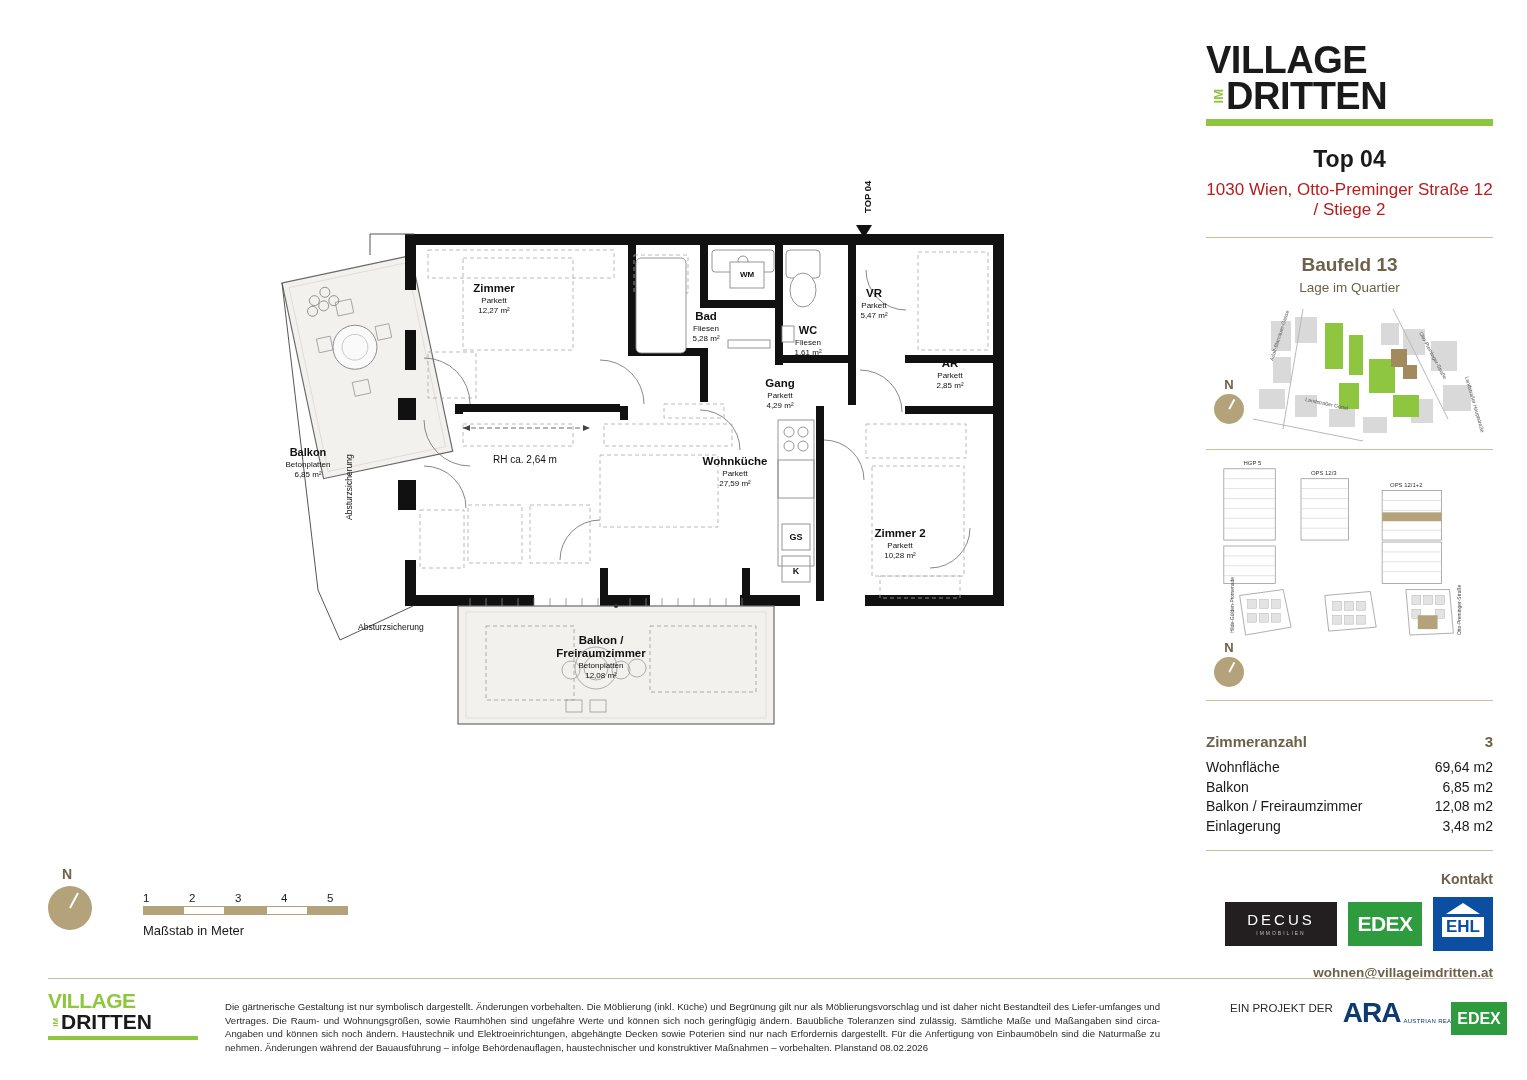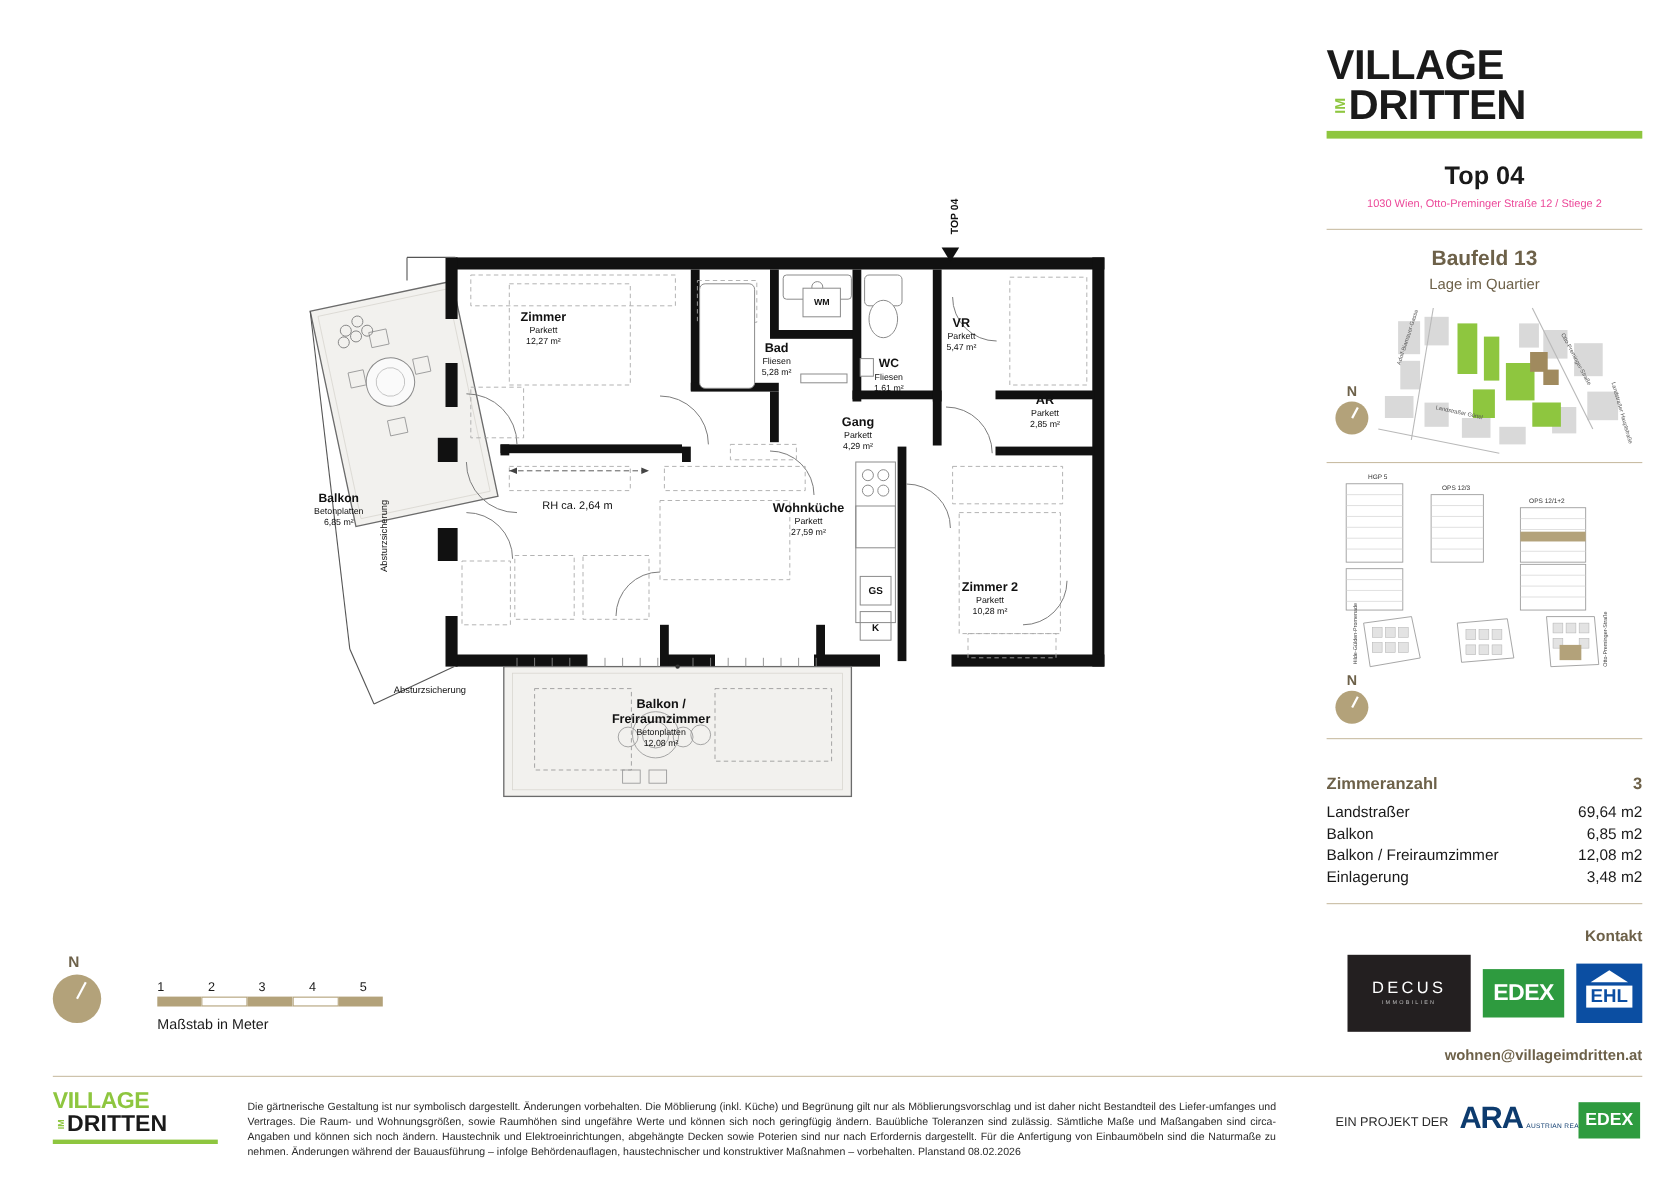--- a/index.html
+++ b/index.html
@@ -34,22 +34,22 @@
   }
   .logo-dritten { color:#1a1a1a; }
   .logo-bar { width:100%; height:7px; background:#8ec63f; margin-top:5px; }
 
   .hr { border:0; border-top:1px solid #c9bda4; margin:0; }
 
   .top-title {
     text-align:center; font-size:23px; font-weight:bold; margin-top:20px;
   }
   .top-addr {
-    text-align:center; font-size:10px; margin-top:7px; margin-bottom:17px;
-    color:#ec4899;
+    text-align:center; font-size:17px; margin-top:7px; margin-bottom:17px;
+    color:#b91c1c;
   }
 
   .baufeld-title {
     text-align:center; font-size:19px; font-weight:bold;
     color:#6d6149; margin-top:16px;
   }
   .baufeld-sub {
     text-align:center; font-size:13.5px; color:#6d6149; margin-top:4px;
   }
 
@@ -88,21 +88,21 @@
   }
   .kontakt {
     text-align:right; font-size:14px; font-weight:bold; color:#6d6149;
     margin-top:20px; margin-bottom:10px;
   }
   .logos-row {
     display:flex; align-items:center; justify-content:flex-end; gap:11px;
     margin-top:8px;
   }
   .decus {
-    width:112px; height:70px; background:#231f20; color:#fff;
+    width:112px; height:44px; background:#231f20; color:#fff;
     display:flex; flex-direction:column; align-items:center; justify-content:center;
   }
   .decus .d1 { font-size:15px; letter-spacing:3px; }
   .decus .d2 { font-size:5px; letter-spacing:2px; color:#bdbdbd; margin-top:2px; }
   .edex-green {
     width:74px; height:44px; background:#2e9b3f; color:#fff;
     display:flex; align-items:center; justify-content:center;
     font-size:21px; font-weight:bold; letter-spacing:-0.5px;
   }
   .ehl {
@@ -132,21 +132,21 @@
   .footer-logo .fl2 { font-size:21px; font-weight:bold; color:#1a1a1a; line-height:1.05; display:flex; align-items:center;}
   .footer-logo .fim {
     font-size:8px; color:#8ec63f; font-weight:bold;
     transform:rotate(-90deg); display:inline-block; width:16px; text-align:center; margin-right:-3px;
   }
   .footer-logo .flbar { width:150px; height:4px; background:#8ec63f; margin-top:3px; }
   .disclaimer {
     position:absolute; left:225px; top:16px; width:935px;
     font-size:9.6px; line-height:1.42; color:#2b2b2b; text-align:justify;
   }
-  .footer-right { position:absolute; right:36px; top:18px; display:flex; align-items:flex-end; gap:10px;}
+  .footer-right { position:absolute; right:20px; top:18px; display:flex; align-items:flex-start; gap:10px;}
   .ein-projekt { font-size:11.5px; color:#2b2b2b; }
   .ara-logo { display:flex; align-items:flex-end; gap:3px; }
   .ara-txt { font-size:28px; font-weight:bold; color:#0d3b6e; letter-spacing:-1px; line-height:0.8;}
   .ara-sub { font-size:6px; color:#0d3b6e; letter-spacing:0.3px;}
   .edex-small {
     width:56px; height:33px; background:#2e9b3f; color:#fff;
     display:flex; align-items:center; justify-content:center;
     font-size:16px; font-weight:bold; margin-left:-14px; margin-bottom:-8px;
   }
 
@@ -579,21 +579,21 @@
     </div>
 
     <hr class="hr">
 
     <div class="facts">
       <div class="facts-head">
         <span>Zimmeranzahl</span>
         <span>3</span>
       </div>
       <div class="fact-row">
-        <span>Landstraßer</span>
+        <span>Wohnfläche</span>
         <span>69,64 m2</span>
       </div>
       <div class="fact-row">
         <span>Balkon</span>
         <span>6,85 m2</span>
       </div>
       <div class="fact-row">
         <span>Balkon / Freiraumzimmer</span>
         <span>12,08 m2</span>
       </div>

